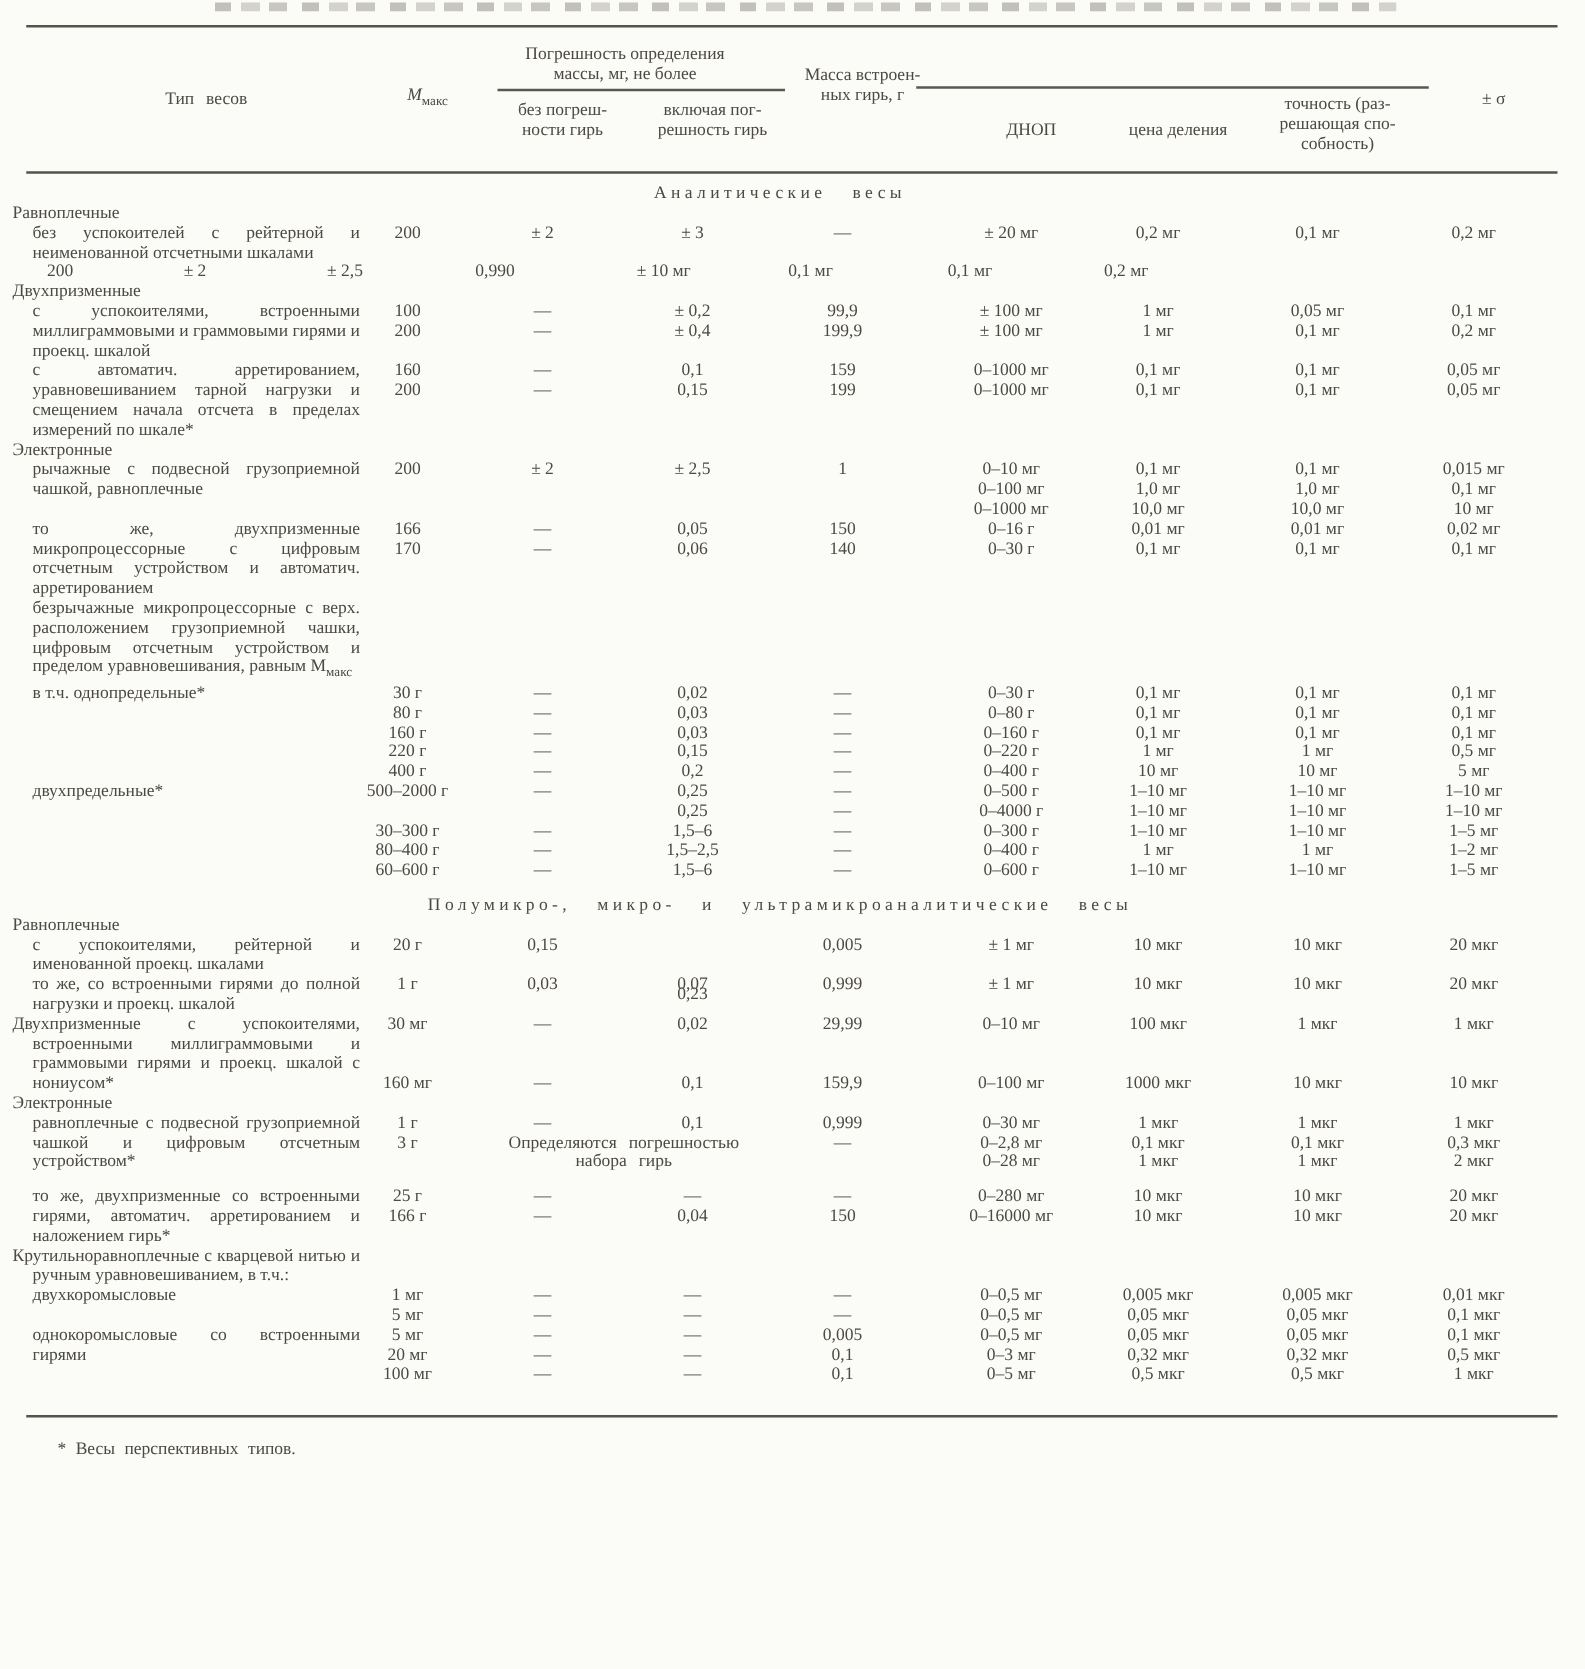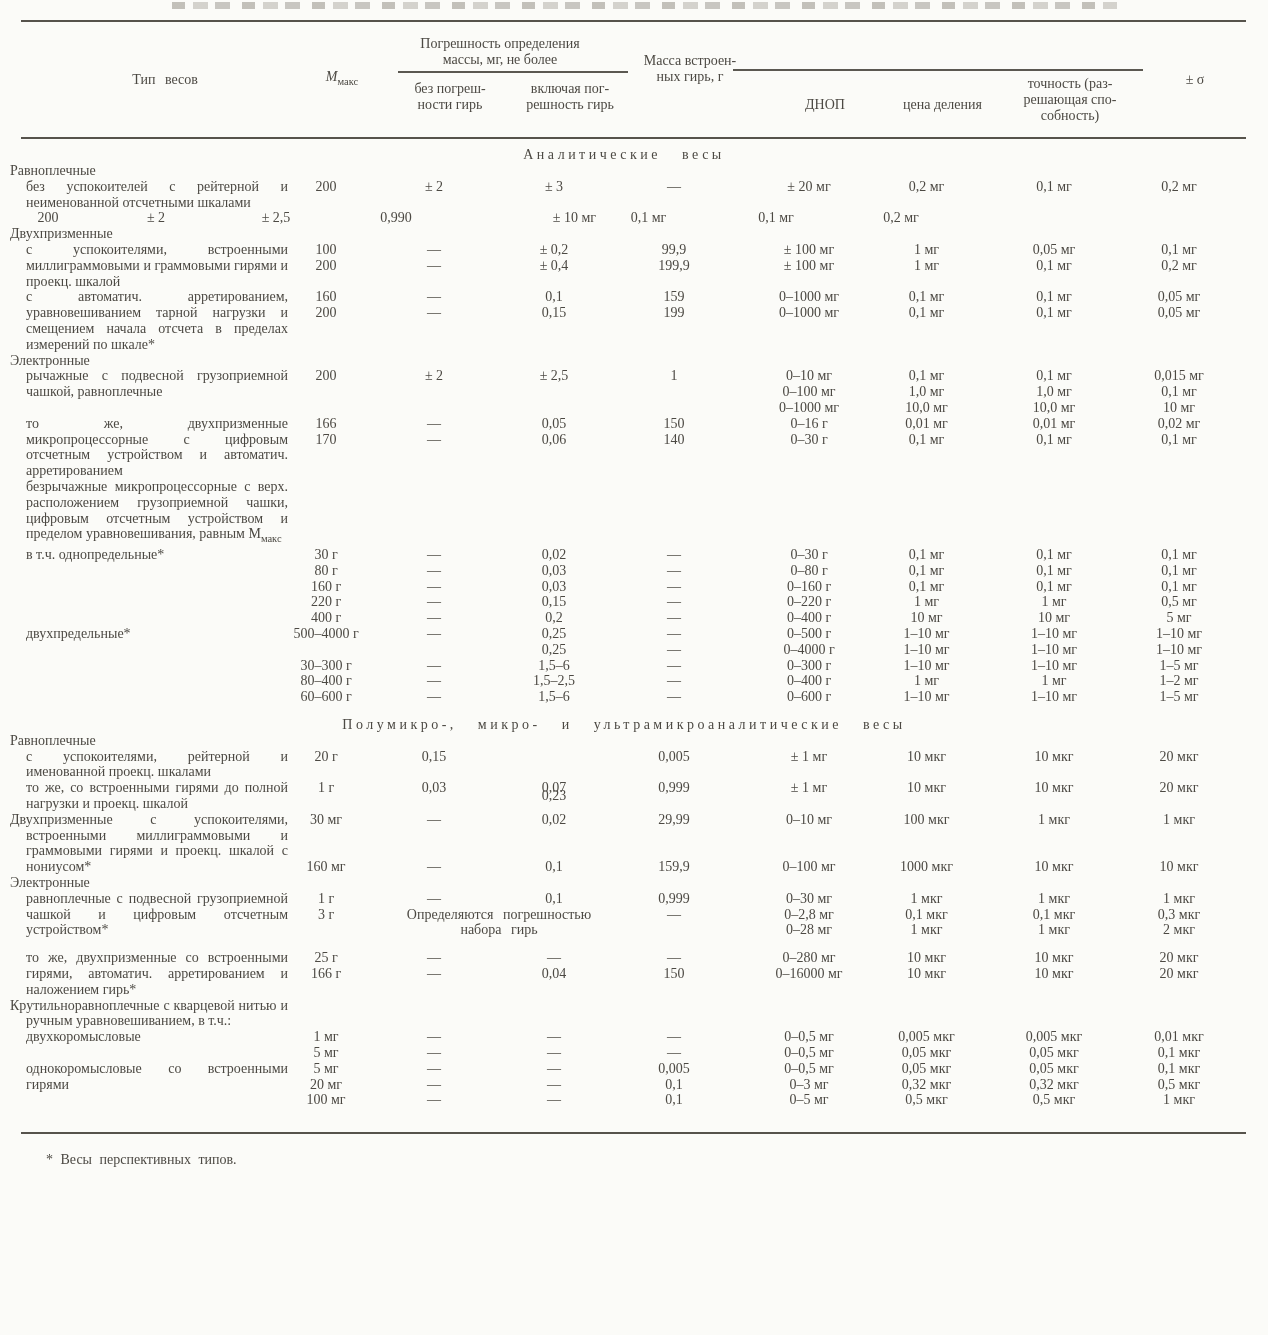--- a/index.html
+++ b/index.html
@@ -139,21 +139,21 @@
           <div class="vcell" style="grid-area: 1 / 7;">0,1 мг</div>
           <div class="vcell" style="grid-area: 1 / 8;">0,2 мг</div>
         </div>
       </div>
       <div class="trow lv1">
         <div class="vgrid">
           <div class="vcell" style="grid-area: 1 / 1;">200</div>
           <div class="vcell" style="grid-area: 1 / 2;">± 2</div>
           <div class="vcell" style="grid-area: 1 / 3;">± 2,5</div>
           <div class="vcell" style="grid-area: 1 / 4;">0,990</div>
-          <div class="vcell" style="grid-area: 1 / 5; text-align: right;">± 10 мг</div>
+          <div class="vcell" style="grid-area: 1 / 5;">± 10 мг</div>
           <div class="vcell" style="grid-area: 1 / 6;">0,1 мг</div>
           <div class="vcell" style="grid-area: 1 / 7;">0,1 мг</div>
           <div class="vcell" style="grid-area: 1 / 8;">0,2 мг</div>
         </div>
       </div>
       <div class="trow lv0">
         <div class="tlabel">Двухпризменные</div>
         <div class="vgrid"></div>
       </div>
       <div class="trow lv1">
@@ -289,21 +289,21 @@
           <div class="vcell" style="grid-area: 5 / 4;">—</div>
           <div class="vcell" style="grid-area: 5 / 5;">0–400 г</div>
           <div class="vcell" style="grid-area: 5 / 6;">10 мг</div>
           <div class="vcell" style="grid-area: 5 / 7;">10 мг</div>
           <div class="vcell" style="grid-area: 5 / 8;">5 мг</div>
         </div>
       </div>
       <div class="trow lv1">
         <div class="tlabel">двухпредельные*</div>
         <div class="vgrid">
-          <div class="vcell" style="grid-area: 1 / 1;">500–4000 г</div>
+          <div class="vcell" style="grid-area: 1 / 1;">500–2000 г</div>
           <div class="vcell" style="grid-area: 1 / 2;">—</div>
           <div class="vcell" style="grid-area: 1 / 3;">0,25</div>
           <div class="vcell" style="grid-area: 1 / 4;">—</div>
           <div class="vcell" style="grid-area: 1 / 5;">0–500 г</div>
           <div class="vcell" style="grid-area: 1 / 6;">1–10 мг</div>
           <div class="vcell" style="grid-area: 1 / 7;">1–10 мг</div>
           <div class="vcell" style="grid-area: 1 / 8;">1–10 мг</div>
           <div class="vcell" style="grid-area: 2 / 3;">0,25</div>
           <div class="vcell" style="grid-area: 2 / 4;">—</div>
           <div class="vcell" style="grid-area: 2 / 5;">0–4000 г</div>

